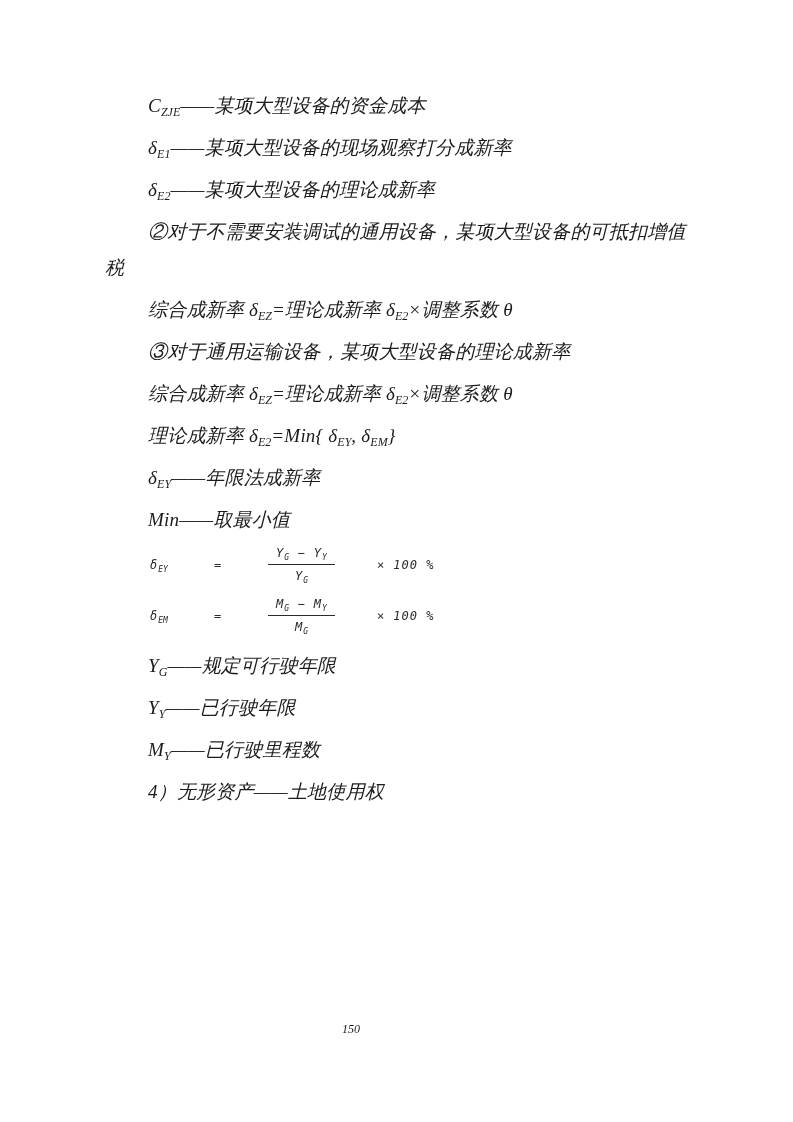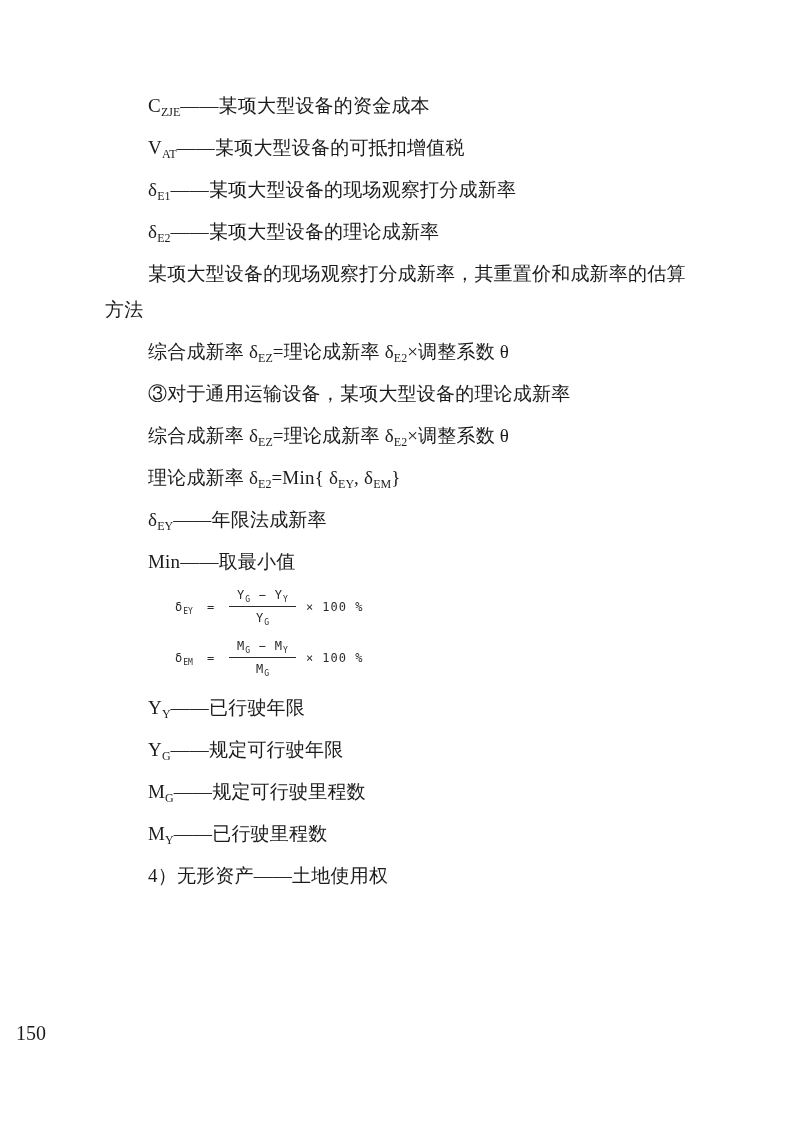--- a/index.html
+++ b/index.html
@@ -8,20 +8,21 @@
     background: #ffffff;
   }
   .page {
     position: relative;
     width: 694px;
     height: 1122px;
     background: #ffffff;
     overflow: hidden;
     font-family: "Liberation Serif", "DejaVu Serif", serif;
     color: #1b1b1b;
+    font-style: italic;
   }
   .content {
     position: absolute;
     top: 88px;
     left: 105px;
     width: 590px;
   }
   p.doc-line {
     margin: 0 0 6px 0;
     font-size: 19px;
@@ -31,25 +32,26 @@
   }
   p.doc-line sub {
     font-size: 12px;
     line-height: 0;
     vertical-align: -4px;
     letter-spacing: 0;
   }
   .formula {
     display: flex;
     align-items: center;
-    margin: 8px 0 14px 70px;
+    margin: 8px 0 14px 45px;
     font-family: "DejaVu Sans Mono", monospace;
     font-size: 12px;
     color: #2a2a2a;
     letter-spacing: 1px;
+    gap: 32px;
   }
   .formula sub {
     font-size: 8px;
     line-height: 0;
     vertical-align: -3px;
     letter-spacing: 0;
   }
   .formula .eq {
     margin: 0 14px;
   }
@@ -66,36 +68,35 @@
   .frac .den {
     padding-top: 4px;
   }
   .formula .suffix {
     margin-left: 10px;
     text-align: right;
   }
   .page-number {
     position: absolute;
     top: 1022px;
-    left: 16px;
+    left: 4px;
     width: 100%;
-    text-align: left;
-    font-size: 20px;
+    text-align: center;
+    font-size: 12px;
   }
 </style>
 </head>
 <body>
 
 <div class="page">
   <div class="content">
       <p class="doc-line">C<sub>ZJE</sub>——某项大型设备的资金成本</p>
-      <p class="doc-line">V<sub>AT</sub>——某项大型设备的可抵扣增值税</p>
       <p class="doc-line">δ<sub>E1</sub>——某项大型设备的现场观察打分成新率</p>
       <p class="doc-line">δ<sub>E2</sub>——某项大型设备的理论成新率</p>
-      <p class="doc-line">某项大型设备的现场观察打分成新率，其重置价和成新率的估算方法</p>
+      <p class="doc-line">②对于不需要安装调试的通用设备，某项大型设备的可抵扣增值税</p>
       <p class="doc-line">综合成新率 δ<sub>EZ</sub>=理论成新率 δ<sub>E2</sub>×调整系数 θ</p>
       <p class="doc-line">③对于通用运输设备，某项大型设备的理论成新率</p>
       <p class="doc-line">综合成新率 δ<sub>EZ</sub>=理论成新率 δ<sub>E2</sub>×调整系数 θ</p>
       <p class="doc-line">理论成新率 δ<sub>E2</sub>=Min{ δ<sub>EY</sub>, δ<sub>EM</sub>}</p>
       <p class="doc-line">δ<sub>EY</sub>——年限法成新率</p>
       <p class="doc-line">Min——取最小值</p>
       <div class="formula">
         <span>δ<sub>EY</sub></span>
         <span class="eq">=</span>
         <span class="frac">
@@ -106,20 +107,19 @@
       </div>
       <div class="formula">
         <span>δ<sub>EM</sub></span>
         <span class="eq">=</span>
         <span class="frac">
           <span class="num">M<sub>G</sub> − M<sub>Y</sub></span>
           <span class="den">M<sub>G</sub></span>
         </span>
         <span class="suffix">× 100 %</span>
       </div>
+      <p class="doc-line">Y<sub>G</sub>——规定可行驶年限</p>
       <p class="doc-line">Y<sub>Y</sub>——已行驶年限</p>
-      <p class="doc-line">Y<sub>G</sub>——规定可行驶年限</p>
-      <p class="doc-line">M<sub>G</sub>——规定可行驶里程数</p>
       <p class="doc-line">M<sub>Y</sub>——已行驶里程数</p>
       <p class="doc-line">4）无形资产——土地使用权</p>
     </div>
   <div class="page-number">150</div>
 </div>
 
 </body></html>

